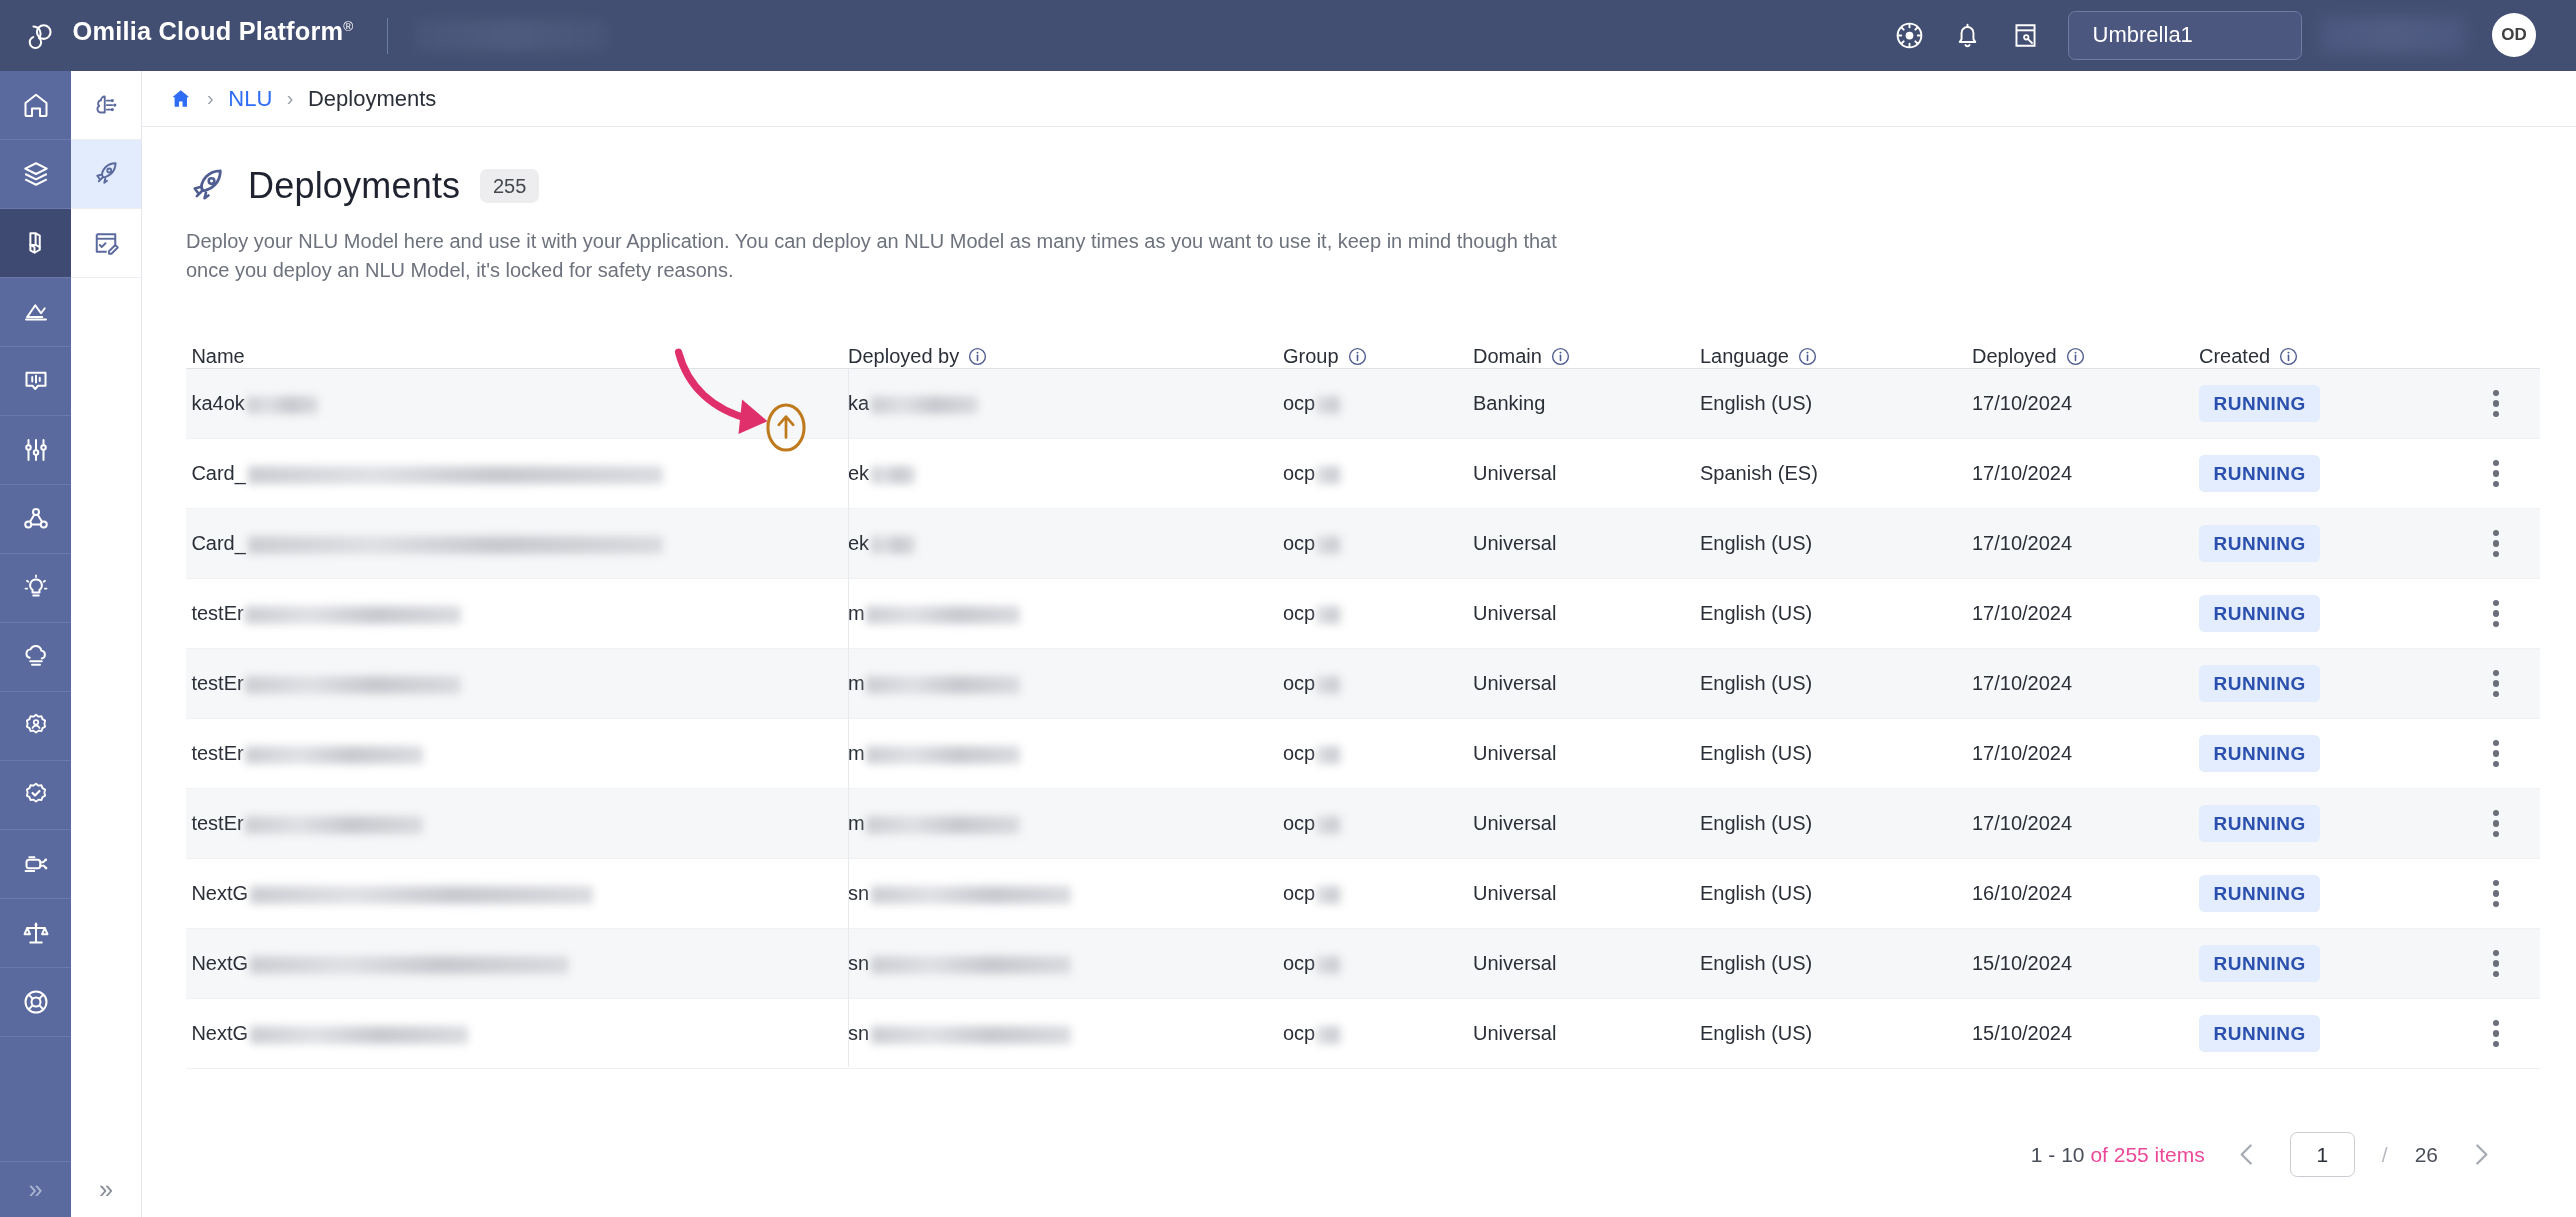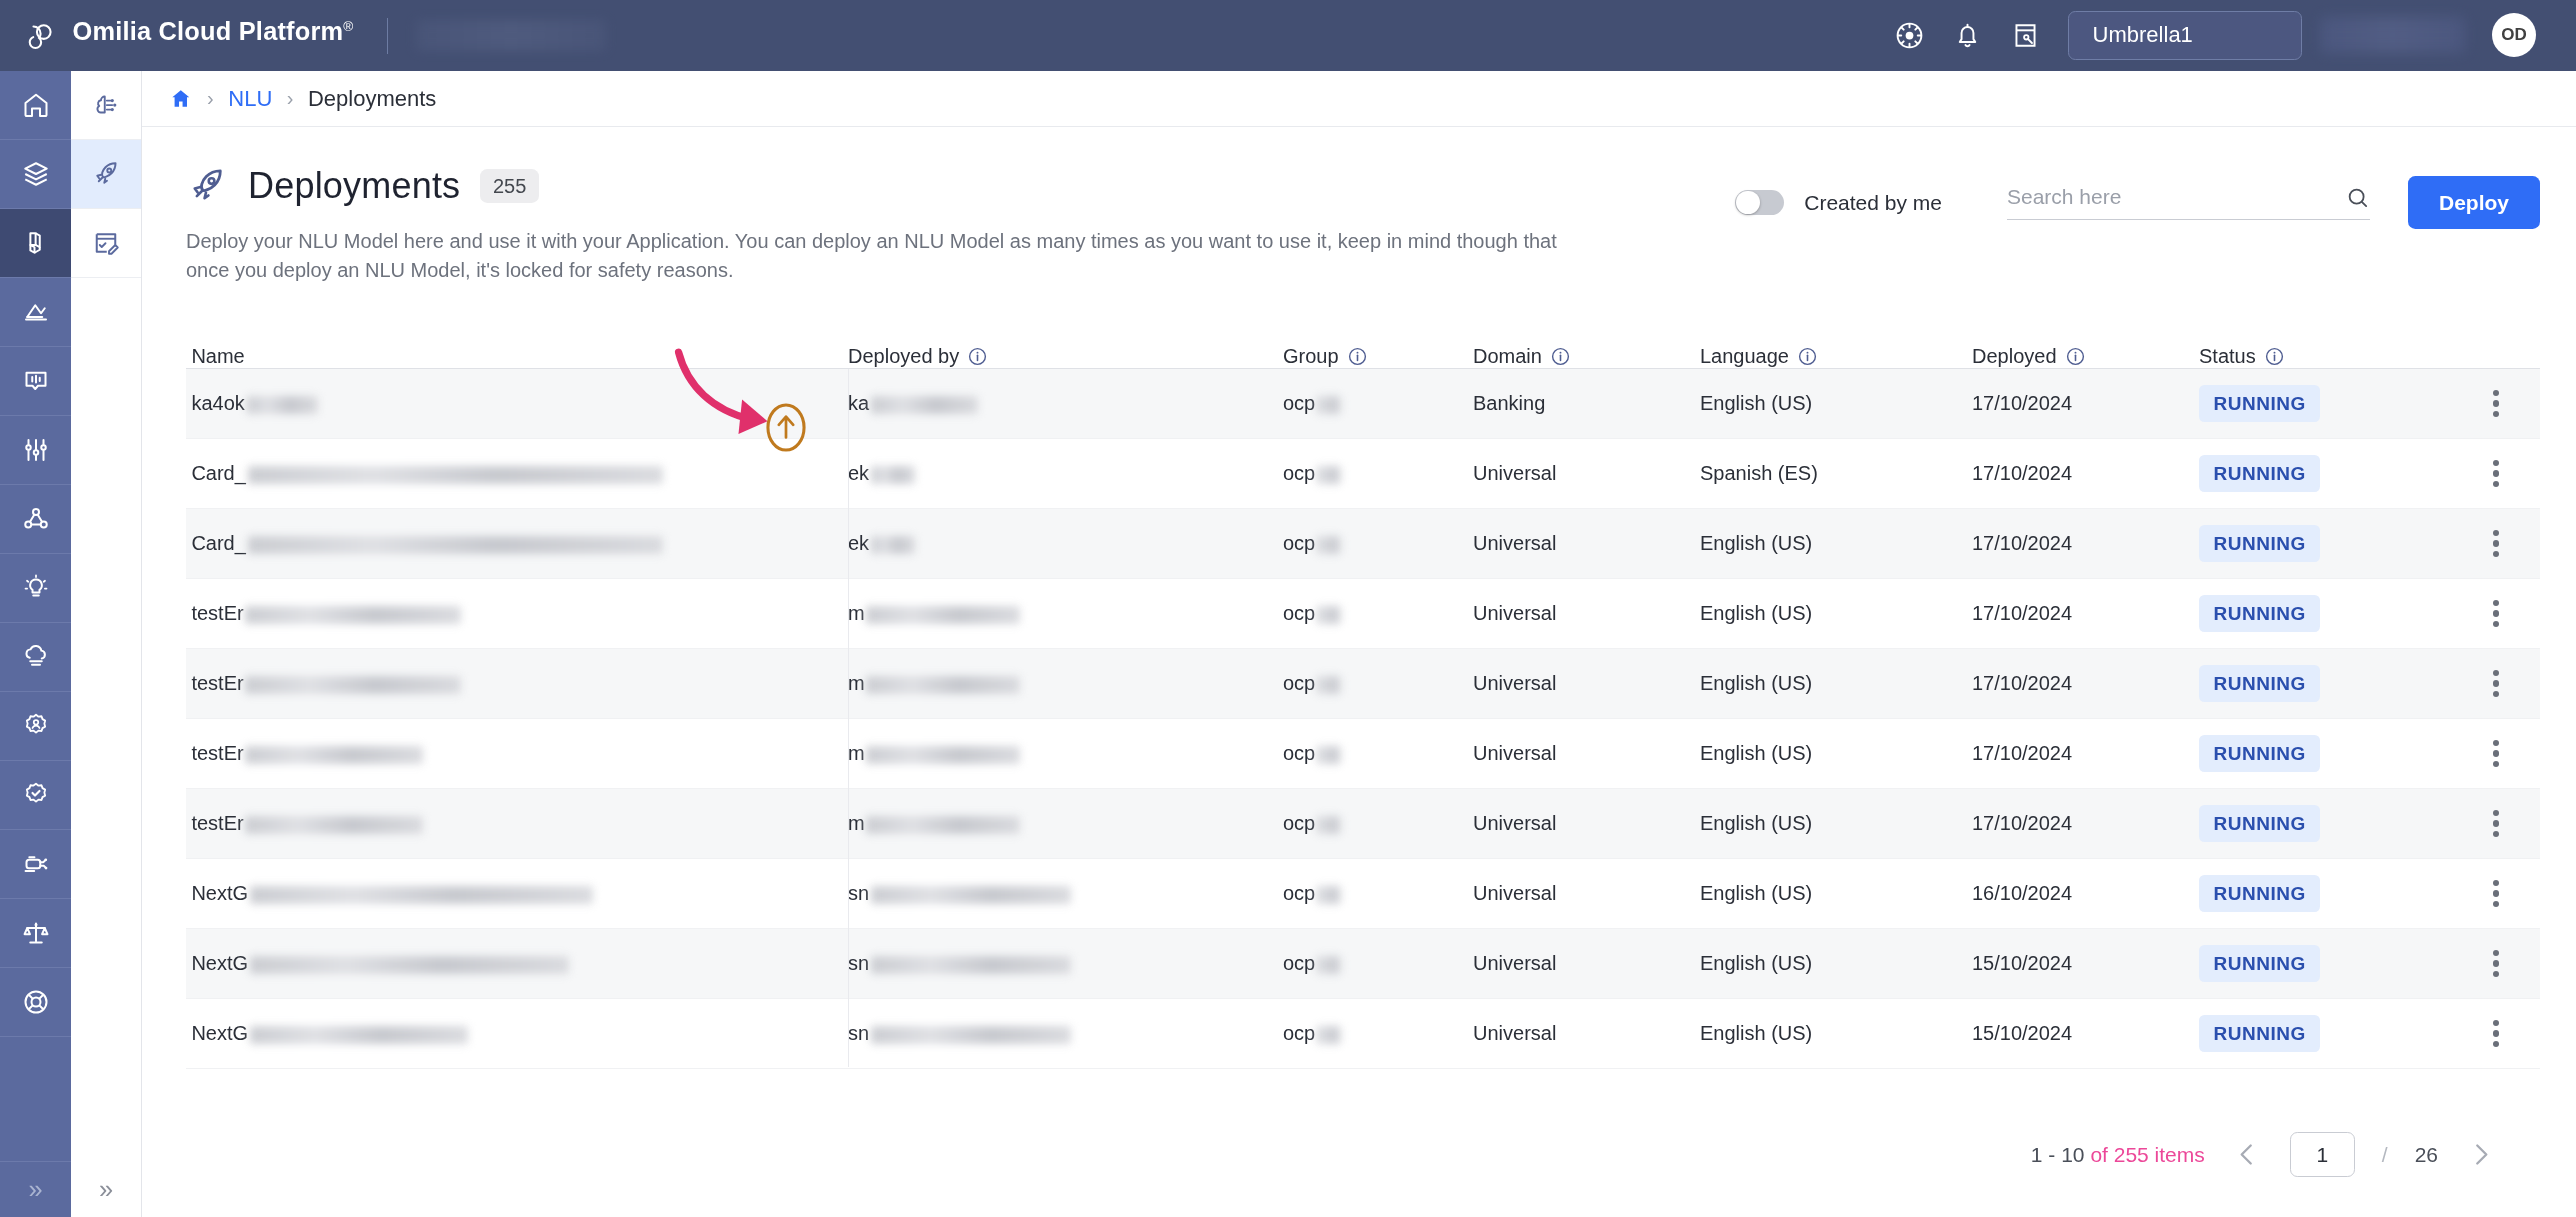--- a/index.html
+++ b/index.html
@@ -409,34 +409,20 @@
                 <path d="M9.6 14.4C8 12.8 9 9.2 11.6 6.6 14 4.2 17.6 3.4 19.6 3.4c0 2-.8 5.6-3.2 8-2.6 2.6-6.2 3.6-6.8 3Z" stroke="currentColor" stroke-width="1.6" stroke-linejoin="round"></path>
                 <circle cx="14.6" cy="9.2" r="1.6" stroke="currentColor" stroke-width="1.5"></circle>
                 <path d="M9.4 14.6 6.2 17.8M8.2 12.6 5 13.4l1.6 2.2M11.4 15.8l-.8 3.2 2.2-1.6" stroke="currentColor" stroke-width="1.5" stroke-linejoin="round" stroke-linecap="round"></path>
               </svg>
               <div class="page-title">Deployments</div>
               <div class="count-badge">255</div>
             </div>
             <div class="page-desc">Deploy your NLU Model here and use it with your Application. You can deploy an NLU Model as many times as you want to use it, keep in mind though that once you deploy an NLU Model, it's locked for safety reasons.</div>
           </div>
 
-          <div class="head-tools">
-            <div class="toggle">
-              <div class="knob"></div>
-            </div>
-            <div class="toggle-label">Created by me</div>
-            <div class="search-wrap">
-              <input class="search-input" type="text" placeholder="Search here" style="">
-              <svg class="search-icon" viewBox="0 0 24 24" fill="none">
-                <circle cx="11" cy="11" r="6.6" stroke="currentColor" stroke-width="1.7"></circle>
-                <path d="m15.9 15.9 4.1 4.1" stroke="currentColor" stroke-width="1.7" stroke-linecap="round"></path>
-              </svg>
-            </div>
-            <button class="deploy-btn">Deploy</button>
-          </div>
         </div>
 
         <div class="table" style="position: relative;">
           <div class="t-head">
             <div class="c-name">
               <span class="hdr">
                   <span>Name</span>
                 </span>
             </div>
             <div class="c-by">
@@ -484,21 +470,21 @@
                   <span>Deployed</span>
                 <svg class="info-icon" viewBox="0 0 24 24" fill="none">
                   <circle cx="12" cy="12" r="9" stroke="currentColor" stroke-width="1.6"></circle>
                   <path d="M12 10.6v6" stroke="currentColor" stroke-width="1.8" stroke-linecap="round"></path>
                   <circle cx="12" cy="7.6" r="1.1" fill="currentColor"></circle>
                 </svg>
               </span>
             </div>
             <div class="c-status">
               <span class="hdr">
-                  <span>Status</span>
+                  <span>Created</span>
                 <svg class="info-icon" viewBox="0 0 24 24" fill="none">
                   <circle cx="12" cy="12" r="9" stroke="currentColor" stroke-width="1.6"></circle>
                   <path d="M12 10.6v6" stroke="currentColor" stroke-width="1.8" stroke-linecap="round"></path>
                   <circle cx="12" cy="7.6" r="1.1" fill="currentColor"></circle>
                 </svg>
               </span>
             </div>
             <div class="c-menu"></div>
           </div>
 

